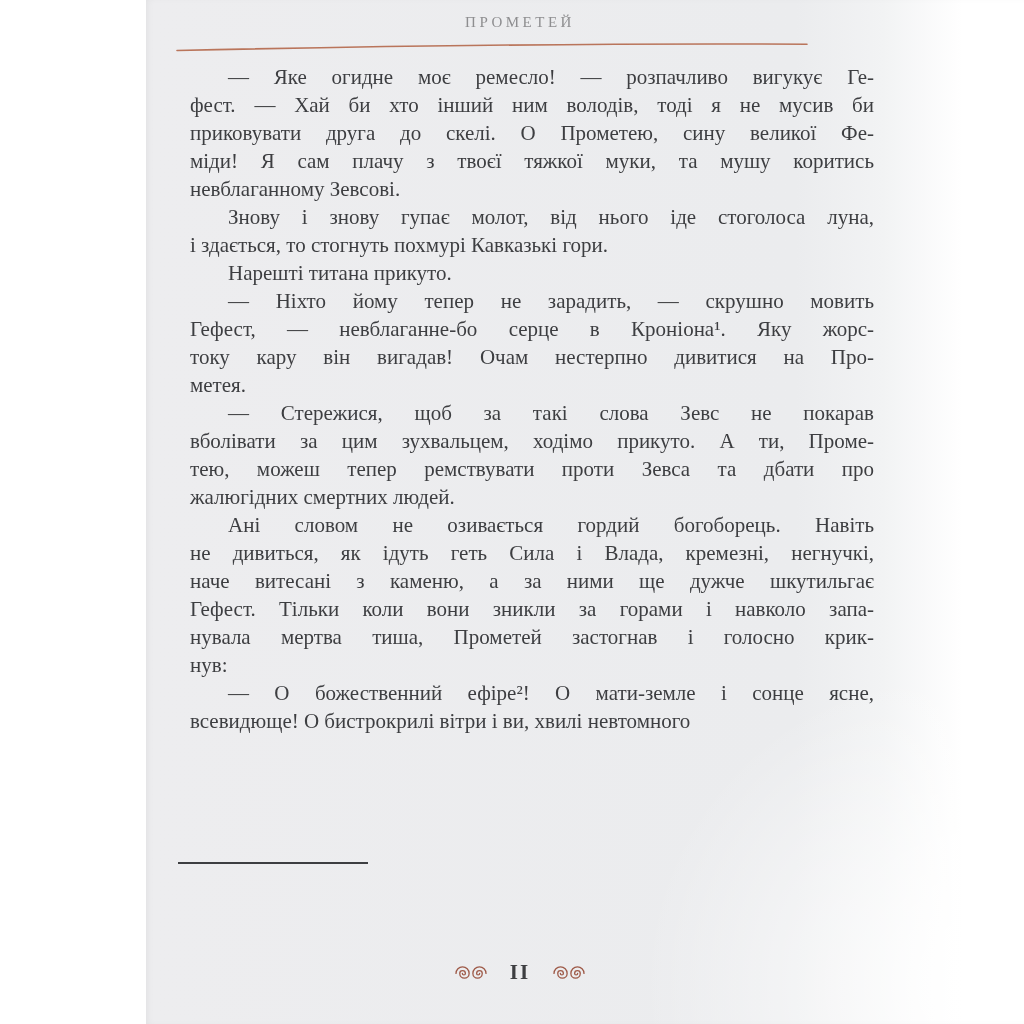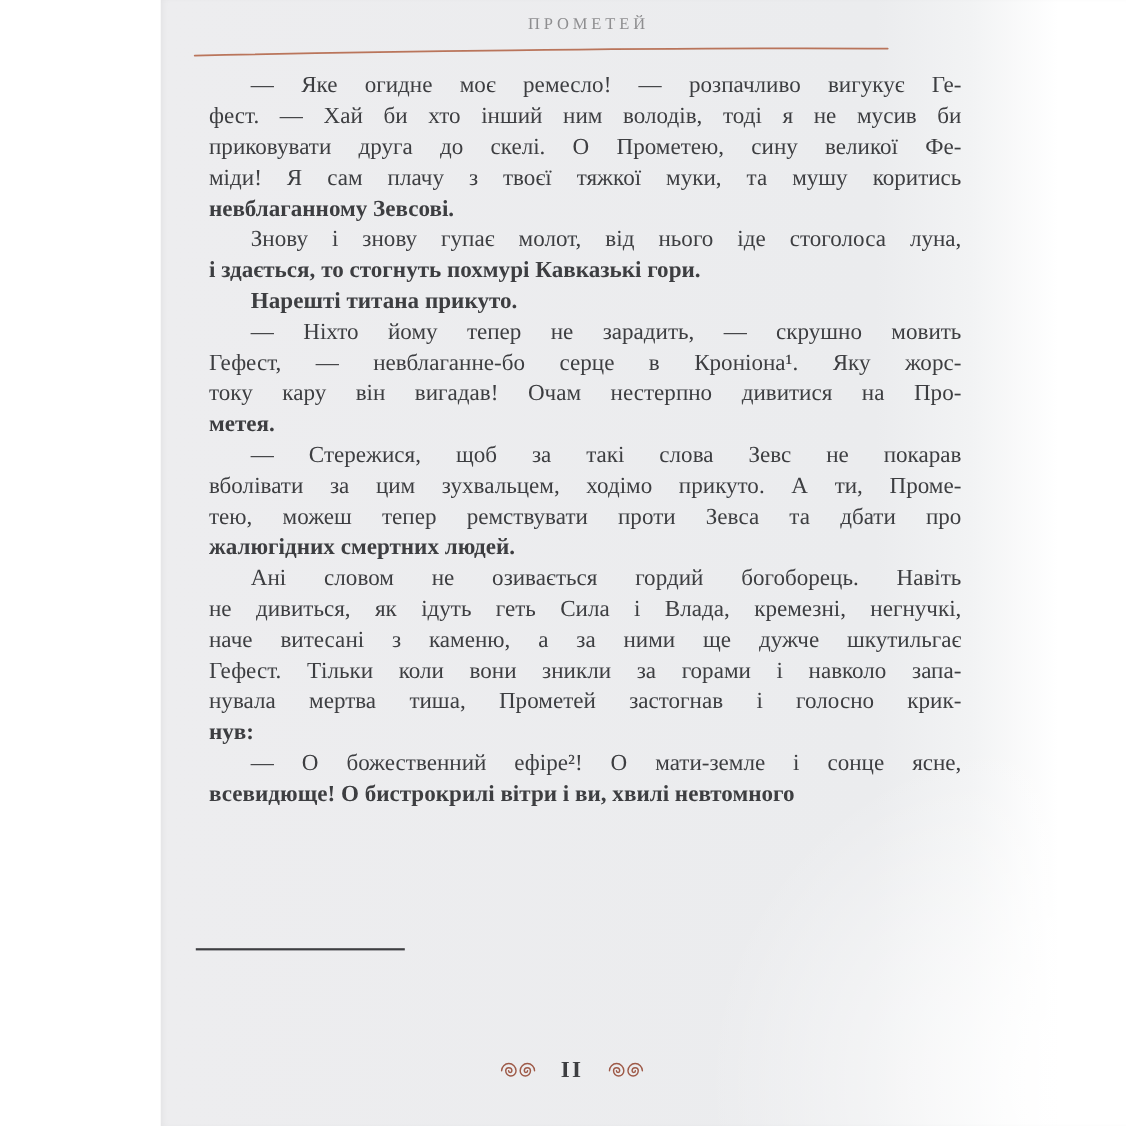--- a/index.html
+++ b/index.html
@@ -20,33 +20,33 @@
     background:
       radial-gradient(ellipse 560px 520px at 96% 96%, rgba(255,255,255,.95), rgba(255,255,255,0) 62%),
       linear-gradient(90deg,#ededef 0%,#ebecee 74%,#f2f3f4 84%,#ffffff 93%);
     box-shadow: inset 4px 0 8px -4px rgba(0,0,0,.07);
   }
   .content{
     position:absolute;left:32px;top:0;width:684px;height:100%;
     color:var(--ink);
   }
   .running-head{
-    position:absolute;top:14px;left:15px;width:100%;
+    position:absolute;top:14px;left:0;width:100%;
     text-align:center;font-size:15px;letter-spacing:3.5px;
     color:var(--head);
   }
   .head-rule{position:absolute;top:41px;left:-3px;}
   .head-rule path{stroke:var(--rule);fill:none;stroke-width:1.6;stroke-linecap:round;opacity:.9;}
 
   .bodytext{
     position:absolute;top:63px;left:0;width:684px;
     font-size:21px;line-height:28px;margin-left:12px;
   }
   .line{text-align:justify;text-align-last:justify;}
-  .line.last{text-align-last:left;font-weight:bold;}
+  .line.last{text-align-last:left;}
   .line.first{text-indent:38px;}
 
   .fn-rule{position:absolute;top:862px;left:0;width:190px;height:2px;background:var(--ink);}
 
   .footnotes{
     position:absolute;top:875px;left:0;width:684px;
     font-size:17px;line-height:26px;
   }
   .footnote{text-align:justify;}
   .fn-marker{vertical-align:super;font-size:11px;margin-right:3px;}

